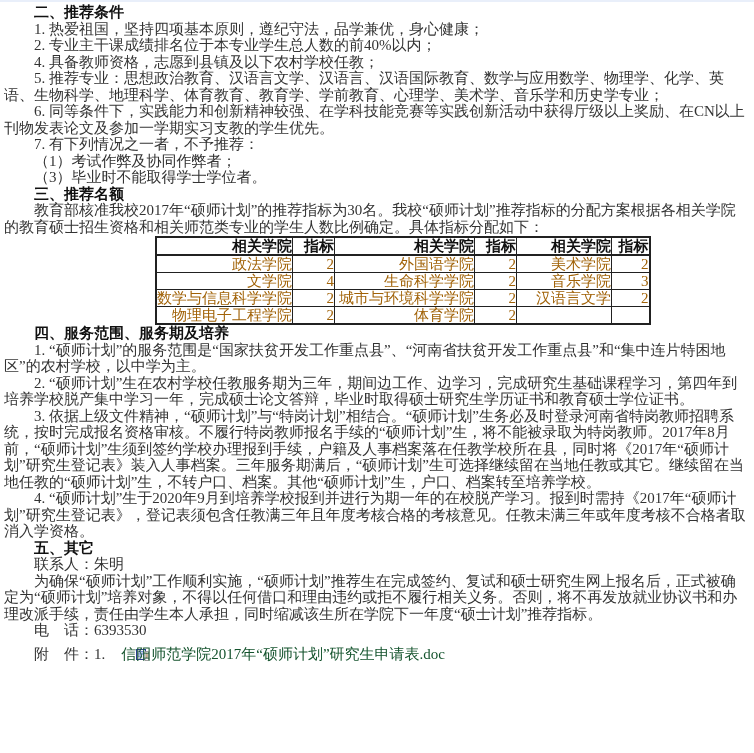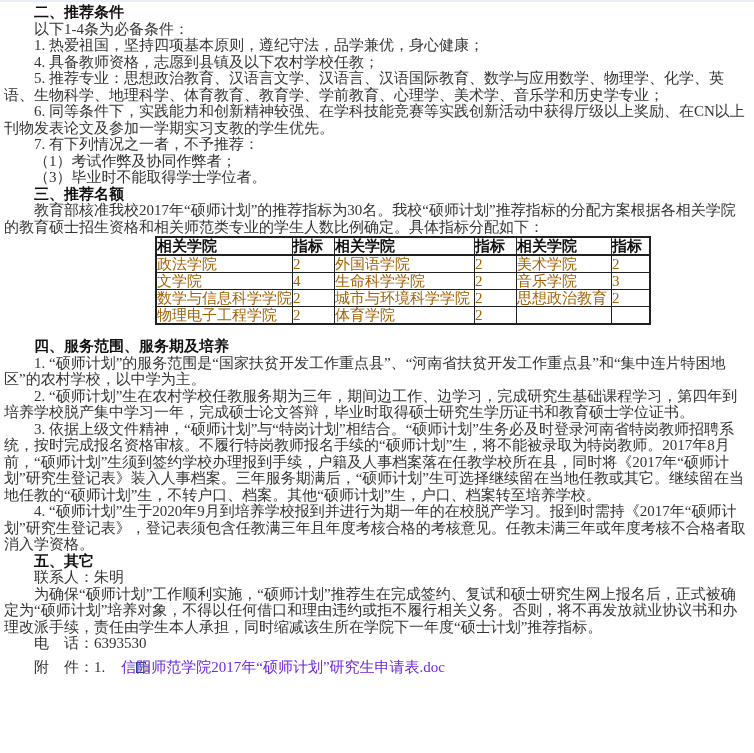--- a/index.html
+++ b/index.html
@@ -7,42 +7,42 @@
     width:754px;height:753px;background:#ffffff;overflow:hidden;
     font-family:"Liberation Serif","DejaVu Serif",serif;
     font-size:15px;line-height:16.5px;color:#333333;
   }
   .topline{height:2px;background:#e9effa;}
   .content{padding:2px 4px 0 4px;}
   p{margin:0;text-indent:2em;word-break:break-all;}
   p.h{font-weight:bold;color:#111111;}
   table.quota{
     border-collapse:collapse;table-layout:fixed;
-    margin:1px 0 13px 151px;border:2px solid #212121;
-    text-align:left;
+    margin:1px 0 0 151px;border:2px solid #212121;
+    text-align:right;
   }
   table.quota th,table.quota td{
     border:1px solid #212121;padding:0;height:16px;line-height:16px;
     font-size:15px;color:#a16207;overflow:hidden;white-space:nowrap;
   }
   table.quota th{font-weight:bold;color:#111111;border-bottom-width:2px;}
   .attach{margin-top:7px;}
   .doc-icon{display:inline-block;width:14px;height:13px;vertical-align:-2px;margin:0 1px 0 1px;}
-  .file-link{color:#6d28d9;cursor:pointer;}
+  .file-link{color:#14532d;cursor:pointer;}
 </style>
 </head>
 <body>
 
 <div class="topline"></div>
 
 <div class="content">
 
   <p class="h">二、推荐条件</p>
-  <p>以下1-4条为必备条件：</p>
   <p>1. 热爱祖国，坚持四项基本原则，遵纪守法，品学兼优，身心健康；</p>
+  <p>2. 专业主干课成绩排名位于本专业学生总人数的前40%以内；</p>
   <p>4. 具备教师资格，志愿到县镇及以下农村学校任教；</p>
   <p>5. 推荐专业：思想政治教育、汉语言文学、汉语言、汉语国际教育、数学与应用数学、物理学、化学、英语、生物科学、地理科学、体育教育、教育学、学前教育、心理学、美术学、音乐学和历史学专业；</p>
   <p>6. 同等条件下，实践能力和创新精神较强、在学科技能竞赛等实践创新活动中获得厅级以上奖励、在CN以上刊物发表论文及参加一学期实习支教的学生优先。</p>
   <p>7. 有下列情况之一者，不予推荐：</p>
   <p>（1）考试作弊及协同作弊者；</p>
   <p>（3）毕业时不能取得学士学位者。</p>
 
   <p class="h">三、推荐名额</p>
   <p>教育部核准我校2017年“硕师计划”的推荐指标为30名。我校“硕师计划”推荐指标的分配方案根据各相关学院的教育硕士招生资格和相关师范类专业的学生人数比例确定。具体指标分配如下：</p>
 
@@ -78,21 +78,21 @@
       <td>生命科学学院</td>
       <td>2</td>
       <td>音乐学院</td>
       <td>3</td>
     </tr>
     <tr>
       <td>数学与信息科学学院</td>
       <td>2</td>
       <td>城市与环境科学学院</td>
       <td>2</td>
-      <td>思想政治教育</td>
+      <td>汉语言文学</td>
       <td>2</td>
     </tr>
     <tr>
       <td>物理电子工程学院</td>
       <td>2</td>
       <td>体育学院</td>
       <td>2</td>
       <td></td>
       <td></td>
     </tr>

